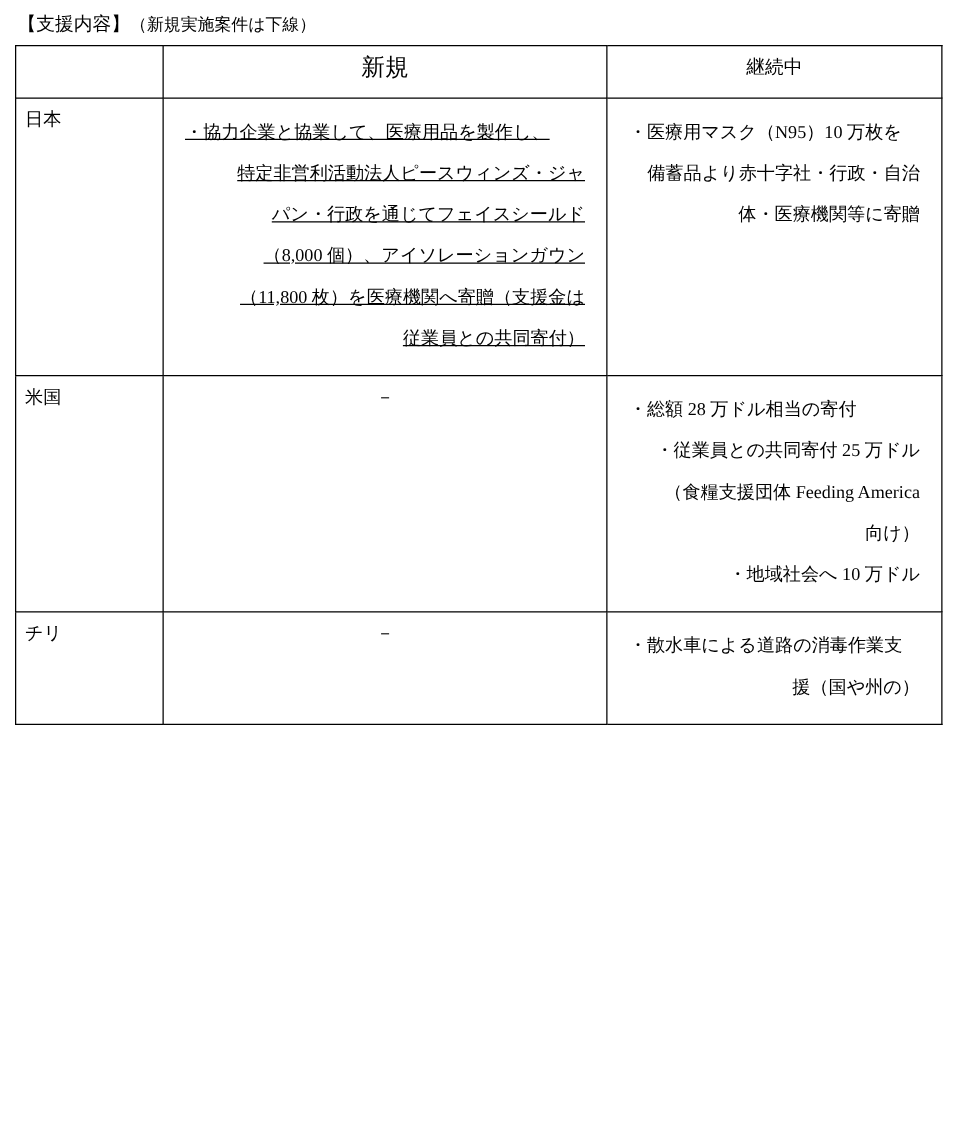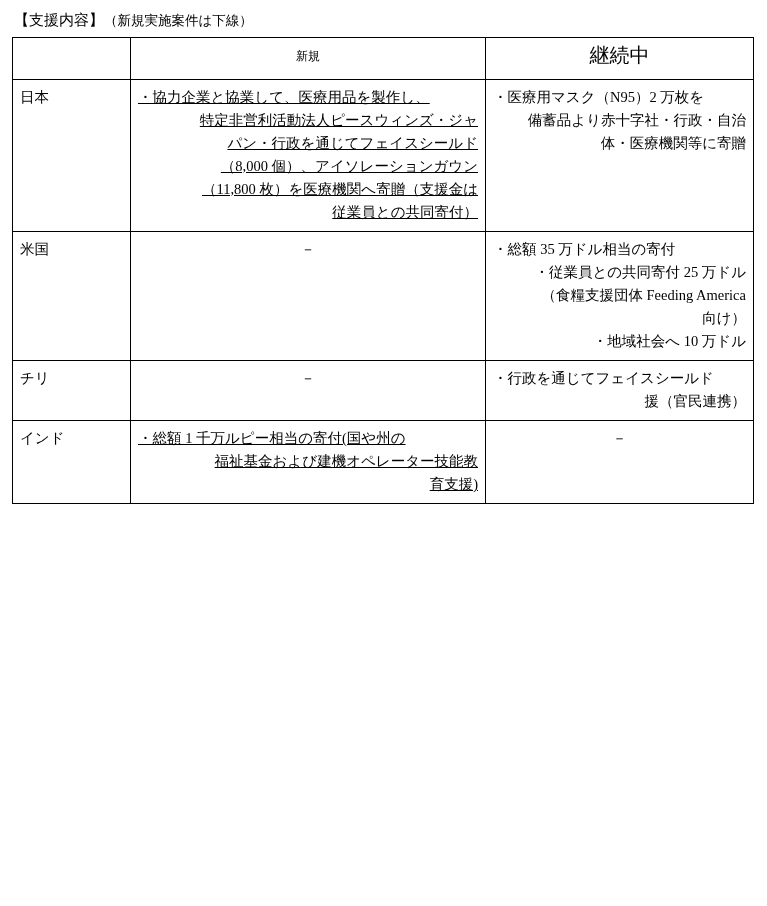--- a/index.html
+++ b/index.html
@@ -49,39 +49,39 @@
   col.c-cont   { width: 268px; }
 
   thead td {
     text-align: center;
     vertical-align: middle;
     padding-top: 5px;
     padding-bottom: 5px;
     height: 28px;
   }
   .hdr-new {
-    font-size: 12px;
+    font-size: 19px;
     margin-top: 31px;
   }
   .hdr-cont {
-    font-size: 20px;
+    font-size: 15px;
   }
   .region-cell {
     text-align: left;
     vertical-align: middle;
     font-size: 15px;
     white-space: nowrap;
   }
   .dash-cell {
     text-align: center;
     vertical-align: middle;
     font-size: 15px;
   }
   .para {
-    margin: 0;
+    margin: 10px;
     text-indent: 0;
   }
   .para + .para {
     margin-top: 0px;
     text-align: right;
   }
   .u {
     text-decoration: underline;
   }
   .cell-inner {
@@ -118,56 +118,45 @@
               <div class="para u">・協力企業と協業して、医療用品を製作し、</div>
               <div class="para u">特定非営利活動法人ピースウィンズ・ジャ</div>
               <div class="para u">パン・行政を通じてフェイスシールド</div>
               <div class="para u">（8,000 個）、アイソレーションガウン</div>
               <div class="para u">（11,800 枚）を医療機関へ寄贈（支援金は</div>
               <div class="para u">従業員との共同寄付）</div>
             </span>
           </td>
           <td>
             <span class="cell-inner">
-              <div class="para">・医療用マスク（N95）2 万枚を</div>
+              <div class="para">・医療用マスク（N95）10 万枚を</div>
               <div class="para">備蓄品より赤十字社・行政・自治</div>
               <div class="para">体・医療機関等に寄贈</div>
             </span>
           </td>
         </tr>
         <tr>
           <td class="region-cell">米国</td>
           <td class="dash-cell">－</td>
           <td>
             <span class="cell-inner">
-              <div class="para">・総額 35 万ドル相当の寄付</div>
+              <div class="para">・総額 28 万ドル相当の寄付</div>
               <div class="para">・従業員との共同寄付 25 万ドル</div>
               <div class="para">（食糧支援団体 Feeding America</div>
               <div class="para">向け）</div>
               <div class="para">・地域社会へ 10 万ドル</div>
             </span>
           </td>
         </tr>
         <tr>
           <td class="region-cell">チリ</td>
           <td class="dash-cell">－</td>
           <td>
             <span class="cell-inner">
-              <div class="para">・行政を通じてフェイスシールド</div>
-              <div class="para">援（官民連携）</div>
+              <div class="para">・散水車による道路の消毒作業支</div>
+              <div class="para">援（国や州の）</div>
             </span>
           </td>
-        </tr>
-        <tr>
-          <td class="region-cell">インド</td>
-          <td>
-            <span class="cell-inner">
-              <div class="para u">・総額 1 千万ルピー相当の寄付(国や州の</div>
-              <div class="para u">福祉基金および建機オペレーター技能教</div>
-              <div class="para u">育支援)</div>
-            </span>
-          </td>
-          <td class="dash-cell">－</td>
         </tr>
       </tbody>
   </table>
 
 </div>
 
 </body></html>

